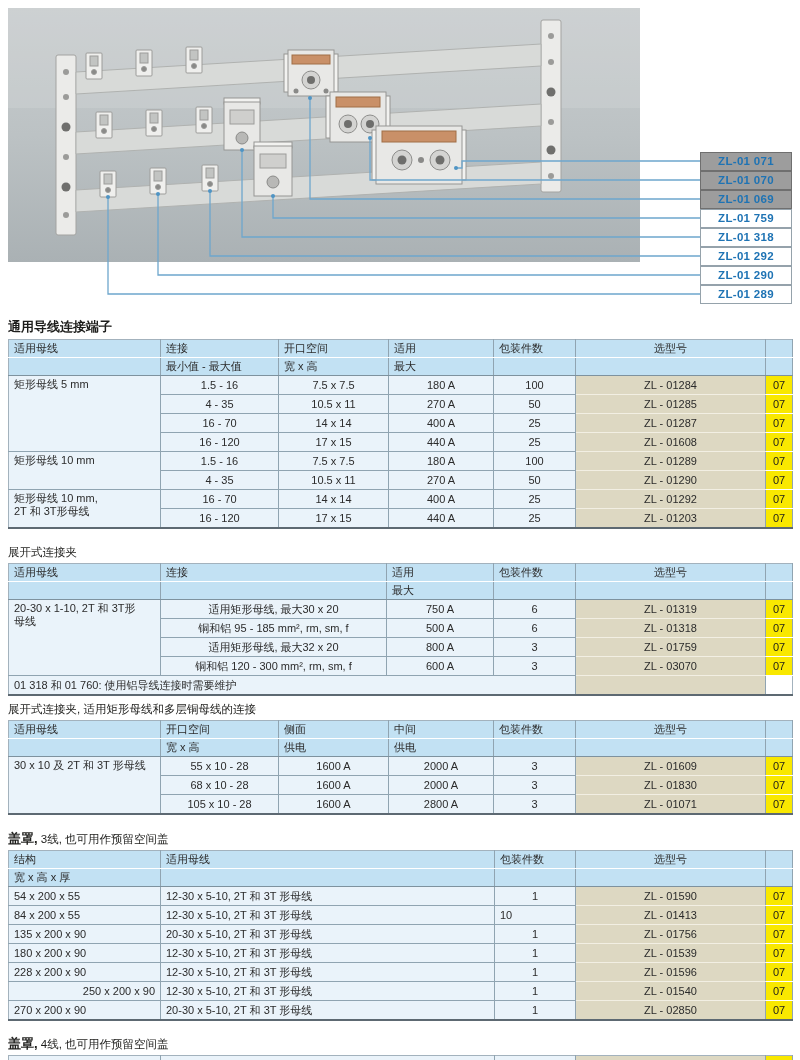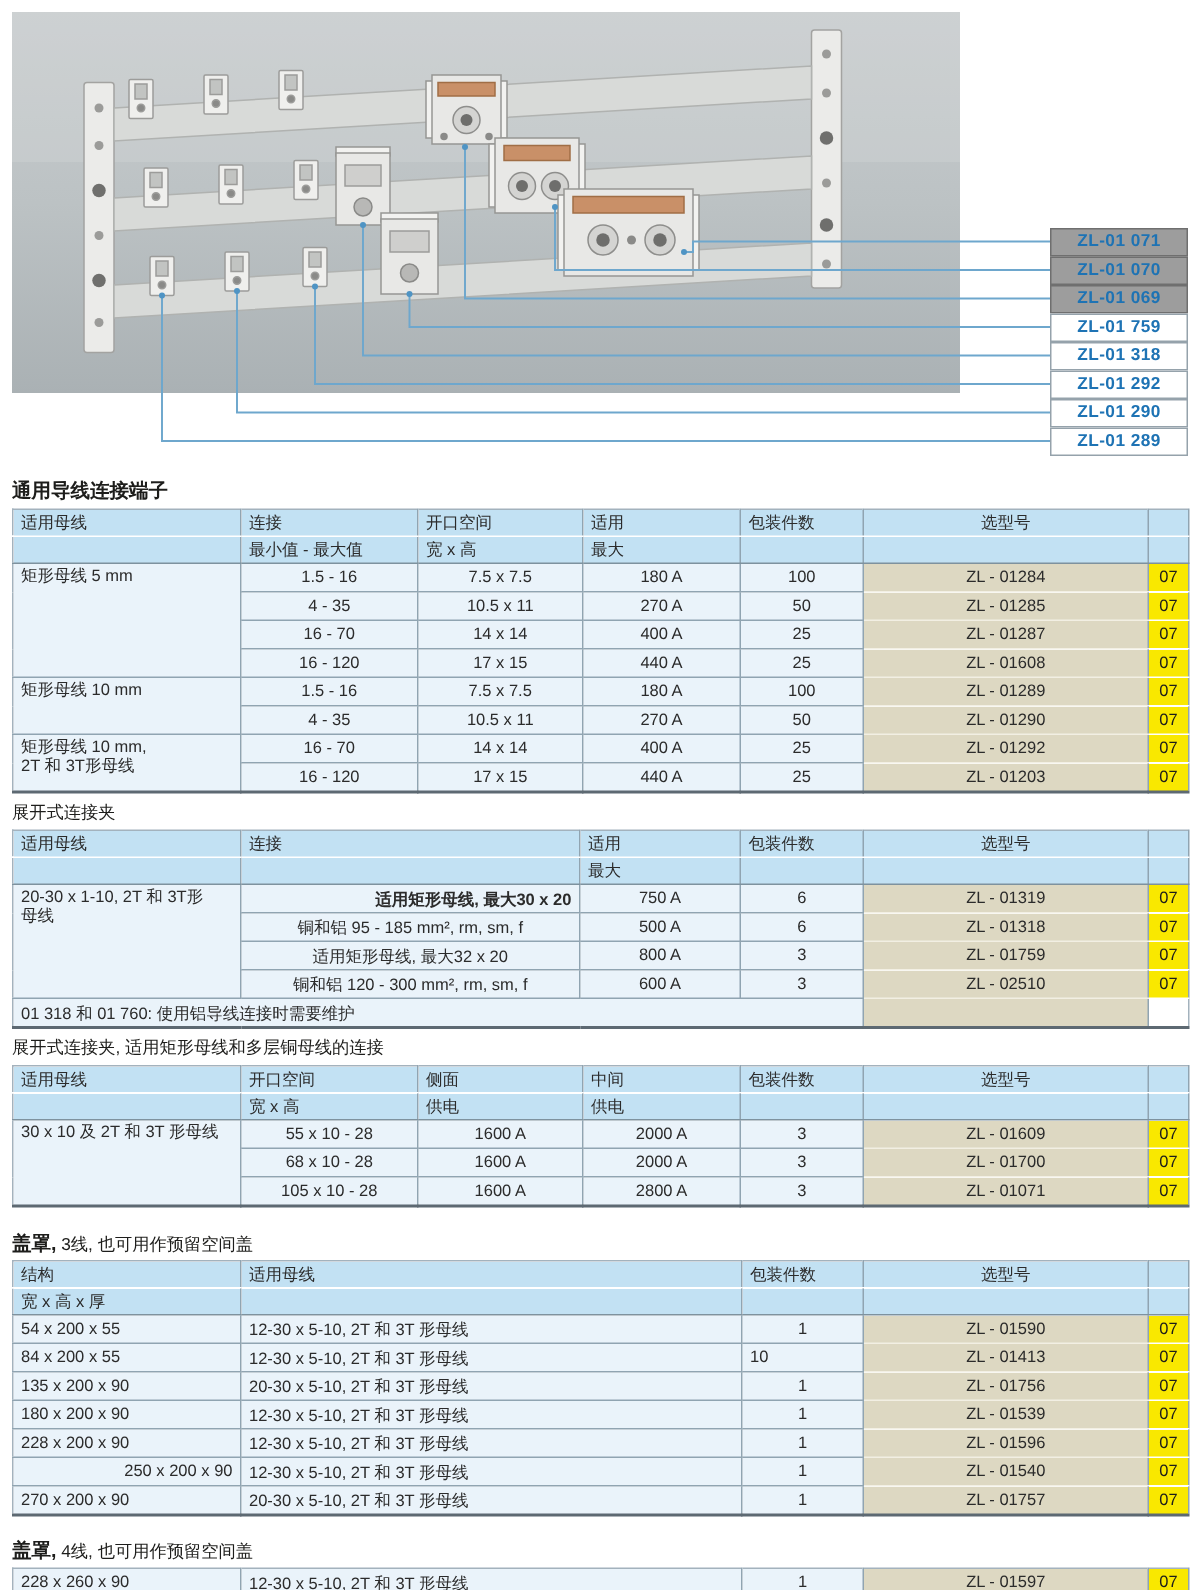--- a/index.html
+++ b/index.html
@@ -12,21 +12,21 @@
   .figure svg{position:absolute;left:0;top:0;}
   .callout{
     position:absolute;left:700px;width:90px;height:17px;line-height:17px;
     text-align:center;font-size:11.5px;font-weight:bold;color:#1e73b4;
     border:1px solid #95a2ab;background:#ffffff;letter-spacing:.3px;
   }
   .callout.gray{background:#9d9d9d;border-color:#6f6f6f;}
   
   .section{margin:0 8px;}
   .sec-t1{margin-top:4px;}
-  .sec-t2{margin-top:4px;}
+  .sec-t2{margin-top:14px;}
   .sec-t3{margin-top:4px;}
   .sec-t4{margin-top:15px;}
   .sec-t5{margin-top:14px;}
   .tbl-title{font-size:11.5px;height:18px;line-height:18px;margin-bottom:2px;color:#1d1d1b;}
   .tbl-title .b{font-weight:bold;font-size:13px;}
   .tbl-title.large{font-size:14.5px;font-weight:bold;height:21px;line-height:21px;}
   table{
     border-collapse:collapse;table-layout:fixed;width:784px;
     font-size:11px;color:#2b2b2b;
     border-top:1px solid #a3b2bd;border-left:1px solid #a3b2bd;border-right:1px solid #a3b2bd;
@@ -352,21 +352,21 @@
               <th>最大</th>
               <th></th>
               <th class="ctr"></th>
               <th></th>
             </tr>
           </thead>
           <tbody>
             <tr>
               <td class="label" rowspan="4">20-30 x 1-10, 2T 和 3T形
 母线</td>
-              <td style="text-align: right; font-weight: bold;">适用矩形母线, 最大30 x 20</td>
+              <td style="text-align: center;">适用矩形母线, 最大30 x 20</td>
               <td style="text-align: center;">750 A</td>
               <td style="text-align: center;">6</td>
               <td class="part">ZL - 01319</td>
               <td class="tag">07</td>
             </tr>
             <tr>
               <td style="text-align: center;">铜和铝 95 - 185 mm², rm, sm, f</td>
               <td style="text-align: center;">500 A</td>
               <td style="text-align: center;">6</td>
               <td class="part">ZL - 01318</td>
@@ -376,21 +376,21 @@
               <td style="text-align: center;">适用矩形母线, 最大32 x 20</td>
               <td style="text-align: center;">800 A</td>
               <td style="text-align: center;">3</td>
               <td class="part">ZL - 01759</td>
               <td class="tag">07</td>
             </tr>
             <tr>
               <td style="text-align: center;">铜和铝 120 - 300 mm², rm, sm, f</td>
               <td style="text-align: center;">600 A</td>
               <td style="text-align: center;">3</td>
-              <td class="part">ZL - 02510</td>
+              <td class="part">ZL - 03070</td>
               <td class="tag">07</td>
             </tr>
             <tr>
               <td colspan="4" class="note">01 318 和 01 760: 使用铝导线连接时需要维护</td>
               <td class="part"></td>
               <td class="notag"></td>
             </tr>
           </tbody>
         </table>
       </div>
@@ -434,21 +434,21 @@
               <td style="text-align: center;">2000 A</td>
               <td style="text-align: center;">3</td>
               <td class="part">ZL - 01609</td>
               <td class="tag">07</td>
             </tr>
             <tr>
               <td style="text-align: center;">68 x 10 - 28</td>
               <td style="text-align: center;">1600 A</td>
               <td style="text-align: center;">2000 A</td>
               <td style="text-align: center;">3</td>
-              <td class="part">ZL - 01700</td>
+              <td class="part">ZL - 01830</td>
               <td class="tag">07</td>
             </tr>
             <tr>
               <td style="text-align: center;">105 x 10 - 28</td>
               <td style="text-align: center;">1600 A</td>
               <td style="text-align: center;">2800 A</td>
               <td style="text-align: center;">3</td>
               <td class="part">ZL - 01071</td>
               <td class="tag">07</td>
             </tr>
@@ -521,21 +521,21 @@
               <td style="text-align: right; margin-left: 24px;">250 x 200 x 90</td>
               <td style="text-align: left;">12-30 x 5-10, 2T 和 3T 形母线</td>
               <td style="text-align: center;">1</td>
               <td class="part">ZL - 01540</td>
               <td class="tag">07</td>
             </tr>
             <tr>
               <td style="text-align: left;">270 x 200 x 90</td>
               <td style="text-align: left;">20-30 x 5-10, 2T 和 3T 形母线</td>
               <td style="text-align: center;">1</td>
-              <td class="part">ZL - 01757</td>
+              <td class="part">ZL - 02850</td>
               <td class="tag">07</td>
             </tr>
           </tbody>
         </table>
       </div>
       <div class="section sec-t5">
         <div class="tbl-title"><span class="b">盖罩,</span><span> 4线, 也可用作预留空间盖</span></div>
         <table>
           <colgroup>
             <col style="width: 152px;">

